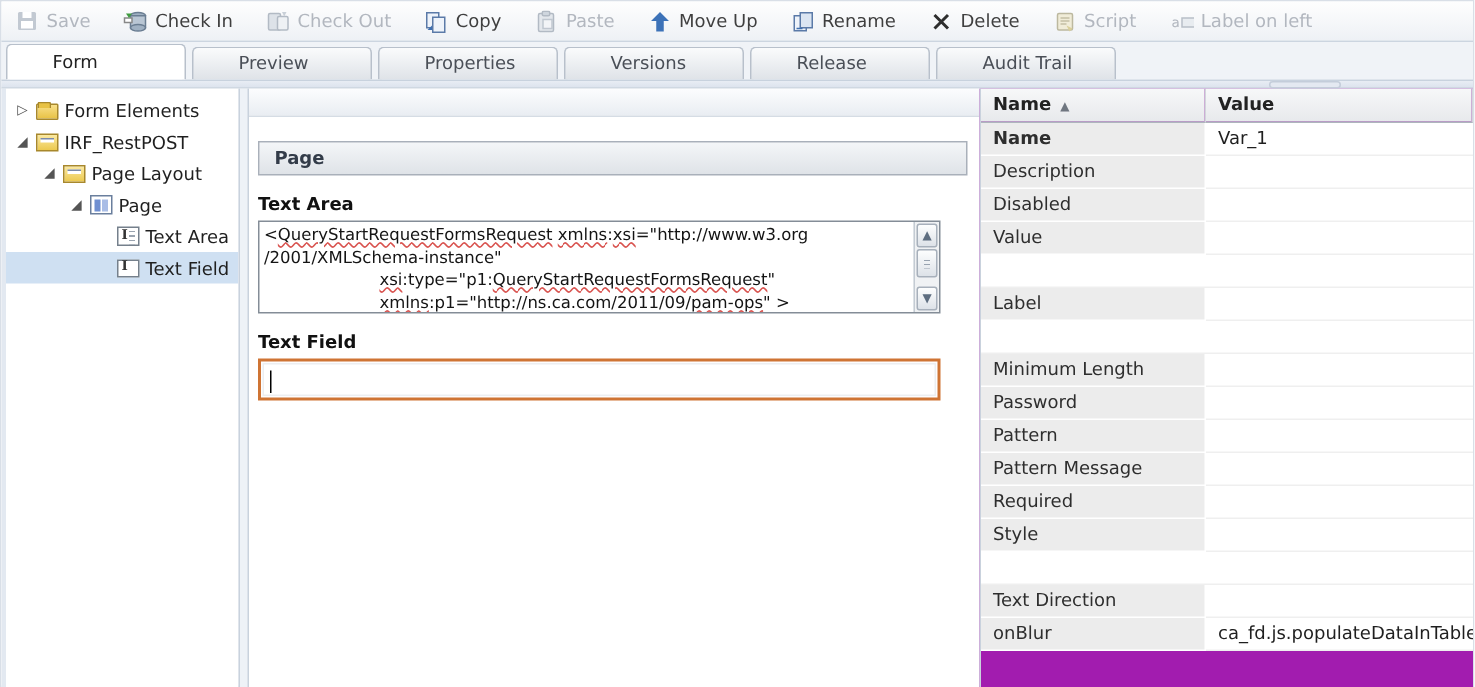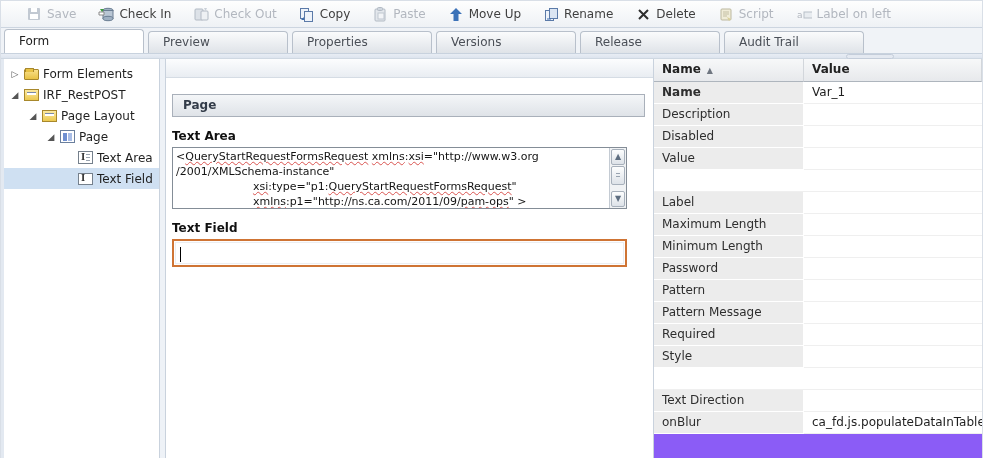--- a/index.html
+++ b/index.html
@@ -3,32 +3,32 @@
 <meta charset="utf-8">
 <style>
   * { box-sizing: border-box; margin: 0; padding: 0; }
   html,body { width: 983px; height: 458px; overflow: hidden;
     font-family: "DejaVu Sans", "Liberation Sans", sans-serif; font-size: 12px;
     background: #fff; color: #3c3c3c; }
   .app { position: relative; width: 983px; height: 458px; border: 1px solid #d9dfe7; }
 
   
   .toolbar { height: 27px; display: flex; align-items: center; gap: 4px;
-    padding: 0 16px; background: linear-gradient(#fefefe, #eef1f5);
+    padding: 0 0; background: linear-gradient(#fefefe, #eef1f5);
     border-bottom: 1px solid #ccd5e0; white-space: nowrap; overflow: hidden; }
   .tbtn { display: inline-flex; align-items: center; gap: 5px; padding: 3px 9px;
     border-radius: 3px; color: #3f3f3f; cursor: pointer; }
   .tbtn.disabled { color: #b2b7bf; cursor: default; }
   .tbtn .ico { width: 16px; height: 16px; display: inline-flex; align-items: center;
     justify-content: center; font-size: 13px; line-height: 16px; }
 
   
   .tabbar { height: 25px; display: flex; align-items: flex-end; gap: 4px;
     padding: 0 0 0 3px; background: #f0f3f7; }
-  .tab { width: 140px; height: 22px; line-height: 21px; padding-left: 14px;
+  .tab { width: 120px; height: 22px; line-height: 21px; padding-left: 30px;
     background: linear-gradient(#fafbfc, #dfe3e8); border: 1px solid #b8c0cb;
     border-bottom: none; border-radius: 4px 4px 0 0; color: #4a4f57; cursor: pointer; }
   .tab.active { background: #fff; height: 24px; line-height: 23px; color: #222;
     position: relative; z-index: 2; }
   .substrip { height: 6px; background: linear-gradient(#e8edf4, #dde4ee);
     border-top: 1px solid #c8d2de; border-bottom: 1px solid #cfd8e2; position: relative; }
   .collapse-pill { position: absolute; left: 845px; top: 0; width: 48px; height: 5px;
     background: #e4e9f1; border: 1px solid #c4cdda; border-radius: 3px; cursor: pointer; }
 
   
@@ -93,21 +93,21 @@
     height: 6px; background: repeating-linear-gradient(#98a3b0 0 1px, transparent 1px 3px); }
   .sbtn.down { margin-top: auto; }
   .tf-box { width: 455px; height: 28px; border: 2px solid #cf7434; background: #fdfdfe;
     position: relative; }
   .tf-inner { position: absolute; inset: 1px; background: #fff;
     border: 1px solid #eceef1; }
   .caret { position: absolute; left: 4px; top: 4px; width: 1px; height: 15px;
     background: #000; }
 
   
-  .props { width: 329px; background: #8b5cf6; border-left: 1px solid #c9d2dd;
+  .props { width: 329px; background: #a21caf; border-left: 1px solid #c9d2dd;
     display: flex; flex-direction: column; overflow: hidden; }
   .prow { display: flex; height: 22px; flex: none; }
   .prow .ncell { width: 150px; background: #ececec; border-bottom: 1px solid #fff;
     border-right: 1px solid #fff; padding: 3px 0 0 8px; color: #2e2e2e;
     white-space: nowrap; overflow: hidden; }
   .prow .vcell { flex: 1; background: #fff; border-bottom: 1px solid #efefef;
     padding: 3px 0 0 8px; color: #1f1f1f; white-space: nowrap; overflow: hidden; }
   .prow.header { height: 23px; font-weight: bold; }
   .prow.header .ncell, .prow.header .vcell { background: linear-gradient(#f7f8f9, #e7e9ec);
     border-bottom: 1px solid #aeb5bd; border-right: 1px solid #d2d6db; color: #222; }
@@ -326,21 +326,20 @@
             <div class="vcell"></div>
           </div>
           <div class="prow">
             <div class="vcell"></div>
           </div>
           <div class="prow">
             <div class="ncell">Label</div>
             <div class="vcell"></div>
           </div>
           <div class="prow">
-            <div class="ncell">Maximum Length</div>
             <div class="vcell"></div>
           </div>
           <div class="prow">
             <div class="ncell">Minimum Length</div>
             <div class="vcell"></div>
           </div>
           <div class="prow">
             <div class="ncell">Password</div>
             <div class="vcell"></div>
           </div>

